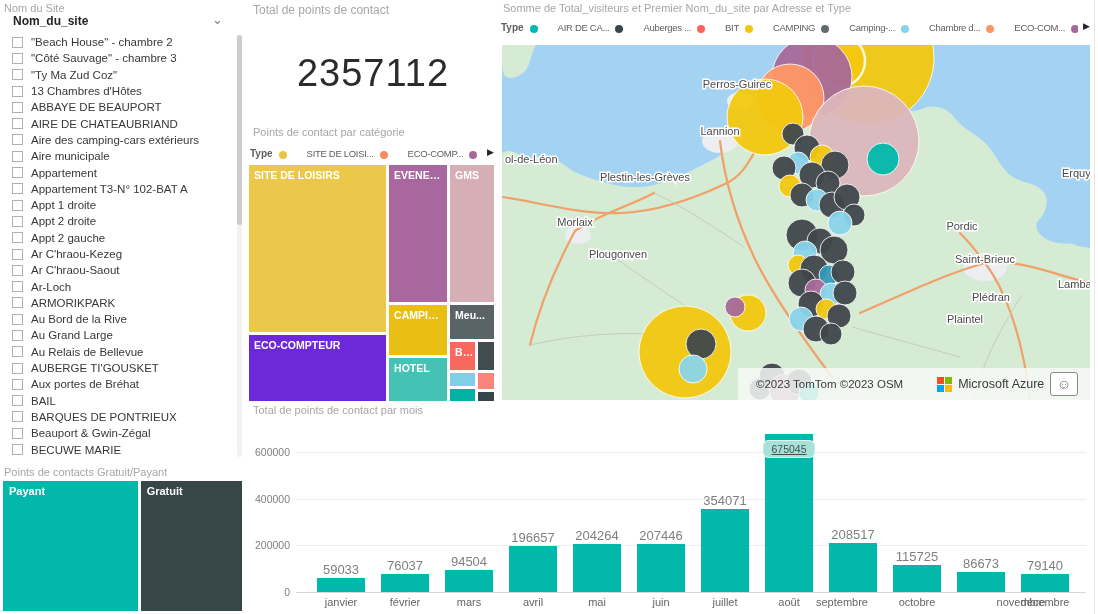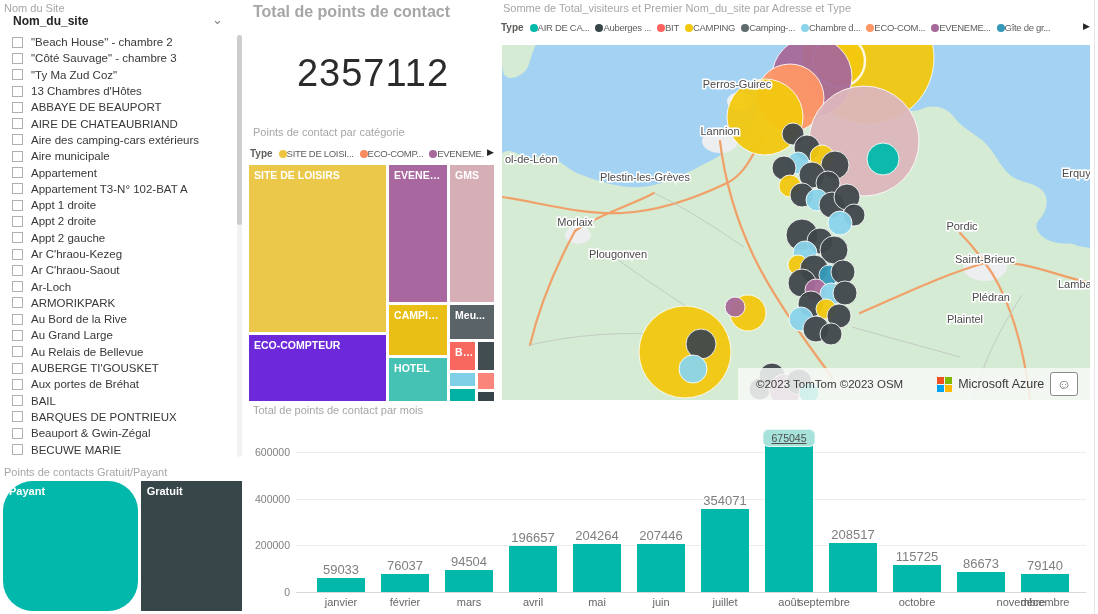--- a/index.html
+++ b/index.html
@@ -19,28 +19,28 @@
   #slicer-scroll-track{left:237px;top:35px;width:5px;height:422px;background:#f2f2f2;border-radius:3px;}
   #slicer-scroll-thumb{left:237px;top:35px;width:5px;height:190px;background:#cdcdcd;border-radius:3px;}
 
   
   #freepaid-title{left:4px;top:466px;}
   #freepaid{left:3px;top:481px;width:239px;height:130px;}
   .fp-block{position:absolute;top:0;height:100%;box-sizing:border-box;}
   .fp-block span{display:block;padding:4px 6px;font-size:11px;font-weight:700;color:#fff;}
 
   
-  #card-title{left:253px;top:3px;font-size:16px;font-weight:bold;}
+  #card-title{left:253px;top:3px;font-size:12px;}
   #card-value{left:248px;top:52px;width:250px;text-align:center;font-size:38px;color:#2b2b2b;letter-spacing:1px;}
 
   
   #cat-title{left:253px;top:126px;}
   .legend-row{position:absolute;display:flex;align-items:center;gap:6px;white-space:nowrap;overflow:hidden;}
   .legend-title{font-size:10px;font-weight:700;color:#605e5c;flex:0 0 auto;}
-  .lg-item{display:inline-flex;align-items:center;gap:0;flex:0 0 auto;}
+  .lg-item{display:inline-flex;align-items:flex-end;gap:20px;flex:0 0 auto;}
   .lg-item span:last-child{font-size:9.5px;letter-spacing:-0.3px;color:#605e5c;}
   .dot{width:8px;height:8px;border-radius:50%;flex:0 0 auto;}
   .legend-arrow{position:absolute;font-size:9px;color:#252423;}
   #cat-legend{left:250px;top:146px;width:234px;height:15px;}
   #cat-arrow{left:487px;top:147px;}
   #cat-treemap{left:248px;top:164px;width:247px;height:238px;}
   .tm-block{position:absolute;box-sizing:border-box;border:1px solid #fff;overflow:hidden;}
   .tm-block span{display:block;padding:4px 5px;font-size:10.5px;font-weight:600;color:#fff;white-space:nowrap;overflow:hidden;text-overflow:ellipsis;}
 
   
@@ -184,21 +184,21 @@
       <li>
         <span class="cb"></span>
         <span>BECUWE MARIE</span>
       </li>
     </ul>
   <div class="abs" id="slicer-scroll-track"></div>
   <div class="abs" id="slicer-scroll-thumb"></div>
 
   <div class="panel-title" id="freepaid-title">Points de contacts Gratuit/Payant</div>
   <div class="abs" id="freepaid">
-      <div class="fp-block" style="left: 0%; top: 0%; width: 56.5%; height: 100%; background: rgb(1, 184, 170); border-radius: 30px;">
+      <div class="fp-block" style="left: 0%; top: 0%; width: 56.5%; height: 100%; background: rgb(1, 184, 170);">
         <span>Payant</span>
       </div>
       <div class="fp-block" style="left: 57.6%; top: 0%; width: 42.4%; height: 100%; background: rgb(55, 70, 73);">
         <span>Gratuit</span>
       </div>
     </div>
 </section>
 
 <div class="panel-title" id="card-title">Total de points de contact</div>
 <div class="abs" id="card-value">2357112</div>
@@ -428,25 +428,25 @@
       <div class="bar" style="left: 325px; top: 144.304px; height: 47.6956px; background: rgb(1, 184, 170);"></div>
       <div class="bar-label" style="left: 317px; top: 128.304px;">204264</div>
       <div class="month-label" style="left: 317px;">mai</div>
       <div class="bar" style="left: 389px; top: 143.561px; height: 48.4386px; background: rgb(1, 184, 170);"></div>
       <div class="bar-label" style="left: 381px; top: 127.561px;">207446</div>
       <div class="month-label" style="left: 381px;">juin</div>
       <div class="bar" style="left: 453px; top: 109.324px; height: 82.6756px; background: rgb(1, 184, 170);"></div>
       <div class="bar-label" style="left: 445px; top: 93.3244px;">354071</div>
       <div class="month-label" style="left: 445px;">juillet</div>
       <div class="bar" style="left: 517px; top: 34.377px; height: 157.623px; background: rgb(1, 184, 170);"></div>
-      <div class="pill" style="left: 541px; top: 29px; background: rgb(166, 226, 218); text-decoration: underline;">675045</div>
+      <div class="pill" style="left: 541px; top: 40px; background: rgb(166, 226, 218); text-decoration: underline;">675045</div>
       <div class="month-label" style="left: 509px;">août</div>
       <div class="bar" style="left: 581px; top: 143.311px; height: 48.6887px; background: rgb(1, 184, 170);"></div>
       <div class="bar-label" style="left: 573px; top: 127.311px;">208517</div>
-      <div class="month-label" style="left: 544px;">septembre</div>
+      <div class="month-label" style="left: 562px;">septembre</div>
       <div class="bar" style="left: 645px; top: 164.978px; height: 27.0218px; background: rgb(1, 184, 170);"></div>
       <div class="bar-label" style="left: 637px; top: 148.978px;">115725</div>
       <div class="month-label" style="left: 637px;">octobre</div>
       <div class="bar" style="left: 709px; top: 171.762px; height: 20.2381px; background: rgb(1, 184, 170);"></div>
       <div class="bar-label" style="left: 701px; top: 155.762px;">86673</div>
       <div class="month-label" style="left: 741px;">novembre</div>
       <div class="bar" style="left: 773px; top: 173.521px; height: 18.4792px; background: rgb(1, 184, 170);"></div>
       <div class="bar-label" style="left: 765px; top: 157.521px;">79140</div>
       <div class="month-label" style="left: 765px;">décembre</div>
     </div>

